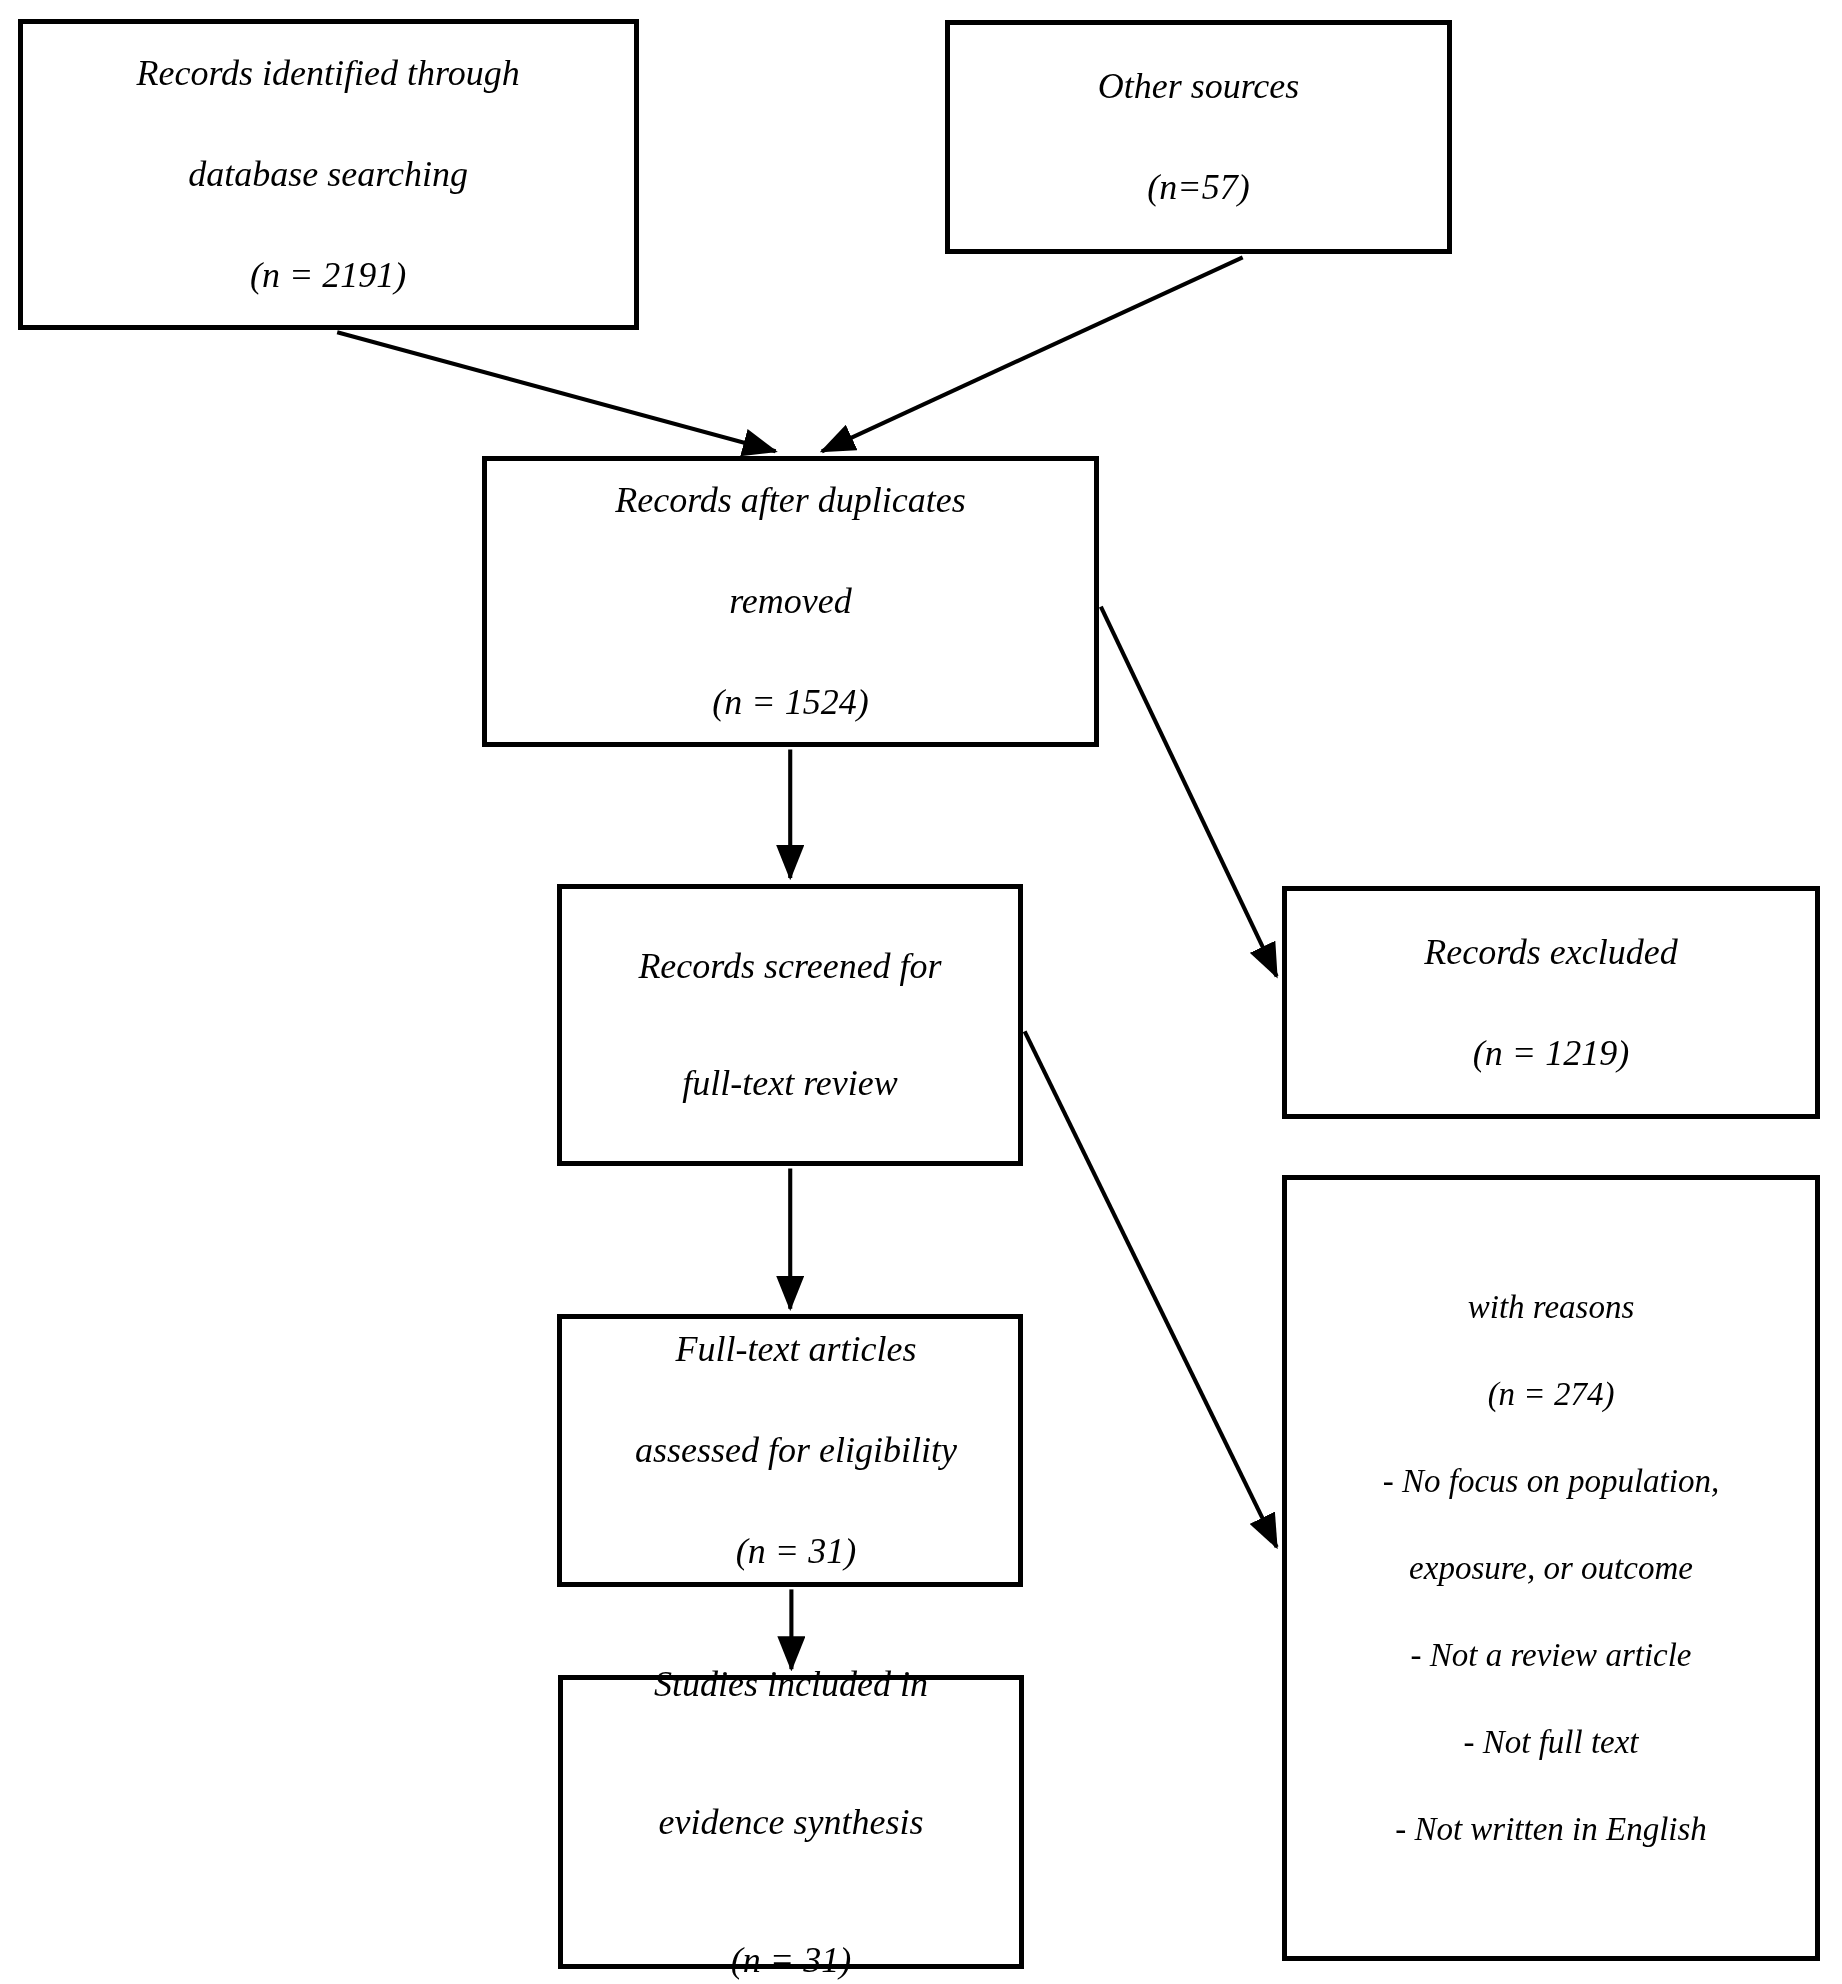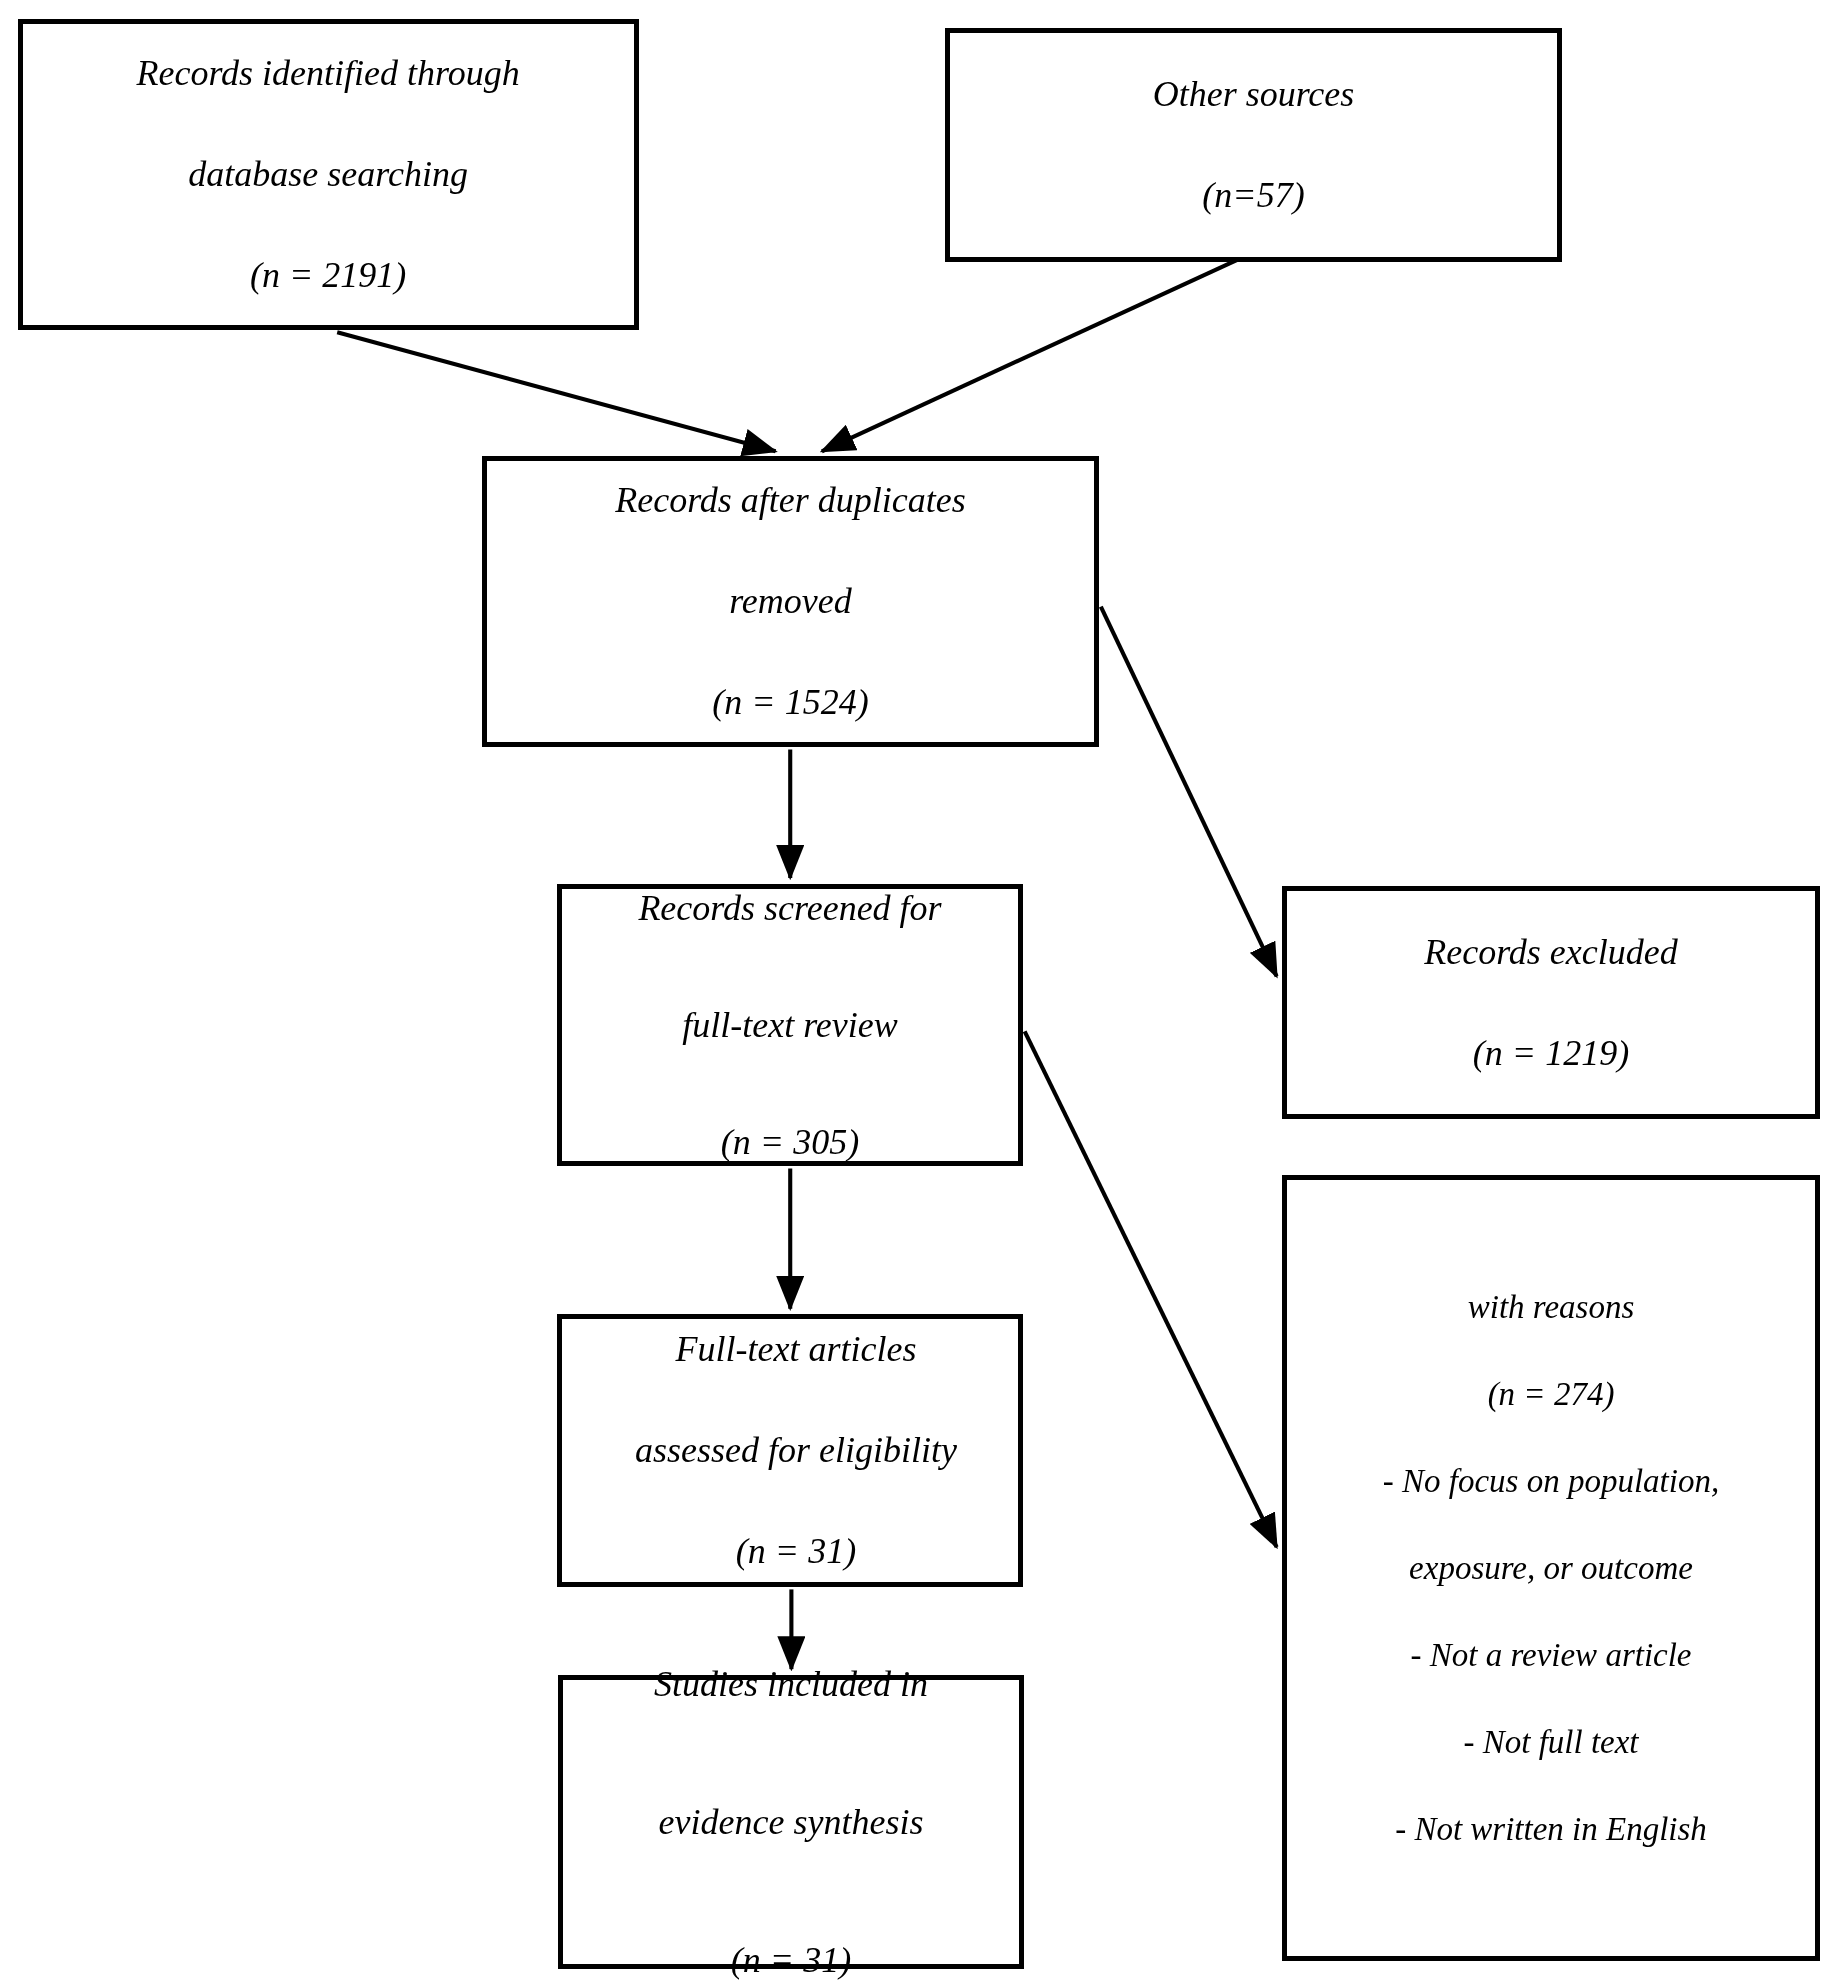--- a/index.html
+++ b/index.html
@@ -36,21 +36,21 @@
     text-align: center;
     font-size: 36px;
     line-height: 101px;
   }
   .box .bline {
     width: 100%;
     white-space: nowrap;
   }
   
   #box-identified        { left: 17.6px;   top: 19px;   width: 621px; height: 311px; }
-  #box-other-sources     { left: 945px; top: 28px;   width: 617px; height: 234px; }
+  #box-other-sources     { left: 945px; top: 20px;   width: 507px; height: 234px; }
   #box-duplicates        { left: 482px;  top: 456px;  width: 617px; height: 291px; }
   #box-screened          { left: 557px;  top: 884px; width: 466px;  height: 282px; gap: 16px; }
   #box-records-excluded  { left: 1282px; top: 886px; width: 538px;  height: 233px; }
   #box-assessed          { left: 557px;  top: 1314px; width: 466px;  height: 273px; padding-left: 12px; }
   #box-fulltext-excluded { left: 1282px; top: 1175px; width: 538px;  height: 786px;
                            font-size: 33px; line-height: 87px; }
   #box-included          { left: 558px;  top: 1675px; width: 466px;  height: 294px; gap: 37px; }
 </style>
 </head>
 <body>
@@ -85,21 +85,20 @@
 
   <div class="box" id="box-duplicates">
     <div class="bline">Records after duplicates</div>
     <div class="bline">removed</div>
     <div class="bline">(n = 1524)</div>
   </div>
 
   <div class="box" id="box-screened">
     <div class="bline">Records screened for</div>
     <div class="bline">full-text review</div>
-    <div class="bline">(n = 305)</div>
   </div>
 
   <div class="box" id="box-records-excluded">
     <div class="bline">Records excluded</div>
     <div class="bline">(n = 1219)</div>
   </div>
 
   <div class="box" id="box-assessed">
     <div class="bline">Full-text articles</div>
     <div class="bline">assessed for eligibility</div>

